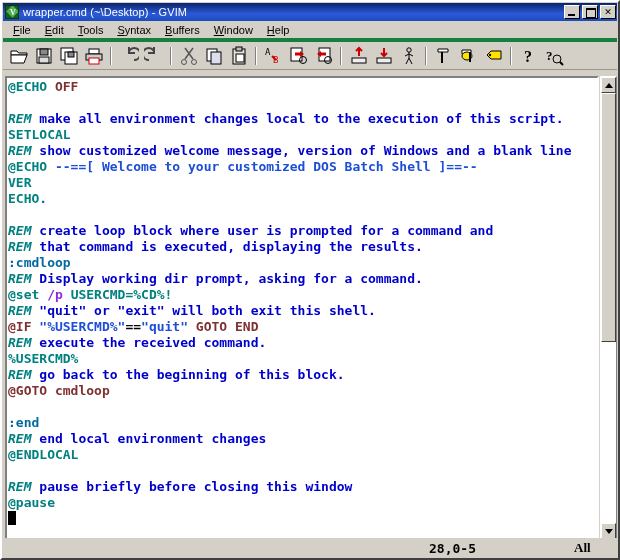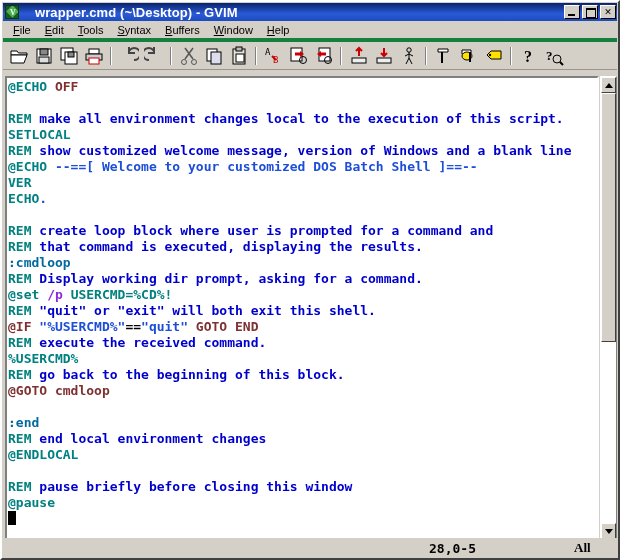--- a/index.html
+++ b/index.html
@@ -43,27 +43,26 @@
   }
   #vim-logo .vtext {
     position: absolute; left: 0; top: 0;
     width: 14px; height: 14px;
     color: #ffffff; font-size: 8px; font-weight: bold;
     line-height: 14px; text-align: center;
     font-family: "Liberation Serif", serif;
   }
   #title-text {
     color: #ffffff;
-    font-size: 13px;
-    font-weight: bold;
+    font-size: 11px;
+    font-weight: normal;
     white-space: nowrap;
     flex: 1 1 auto;
     overflow: hidden;
     letter-spacing: 0.1px;
-    margin-left: 12px;
   }
   .win-btns { display: flex; gap: 2px; align-items: center; flex: 0 0 auto; }
   .win-btn {
     width: 16px; height: 14px;
     background: #d4d0c8;
     border: 1px solid;
     border-color: #ffffff #000000 #000000 #ffffff;
     position: relative;
     padding: 0;
     cursor: default;
@@ -137,21 +136,21 @@
     font-family: "DejaVu Sans Mono", monospace;
     font-size: 13px;
     font-weight: bold;
     line-height: 16px;
     white-space: pre;
     padding-top: 1px;
   }
   .ln { height: 16px; }
   .c-cmd   { color: #008080; }
   .c-kw    { color: #7f3030; }
-  .c-com   { color: #008080; }
+  .c-com   { color: #008080; font-style: italic; }
   .c-comtx { color: #0000cd; }
   .c-str   { color: #1d4ed8; }
   .c-lbl   { color: #0369a1; }
   .c-op    { color: #8a2be2; }
   .c-plain { color: #000000; }
   .cursor-block {
     display: inline-block;
     width: 8px; height: 14px;
     background: #000000;
     vertical-align: -2px;

